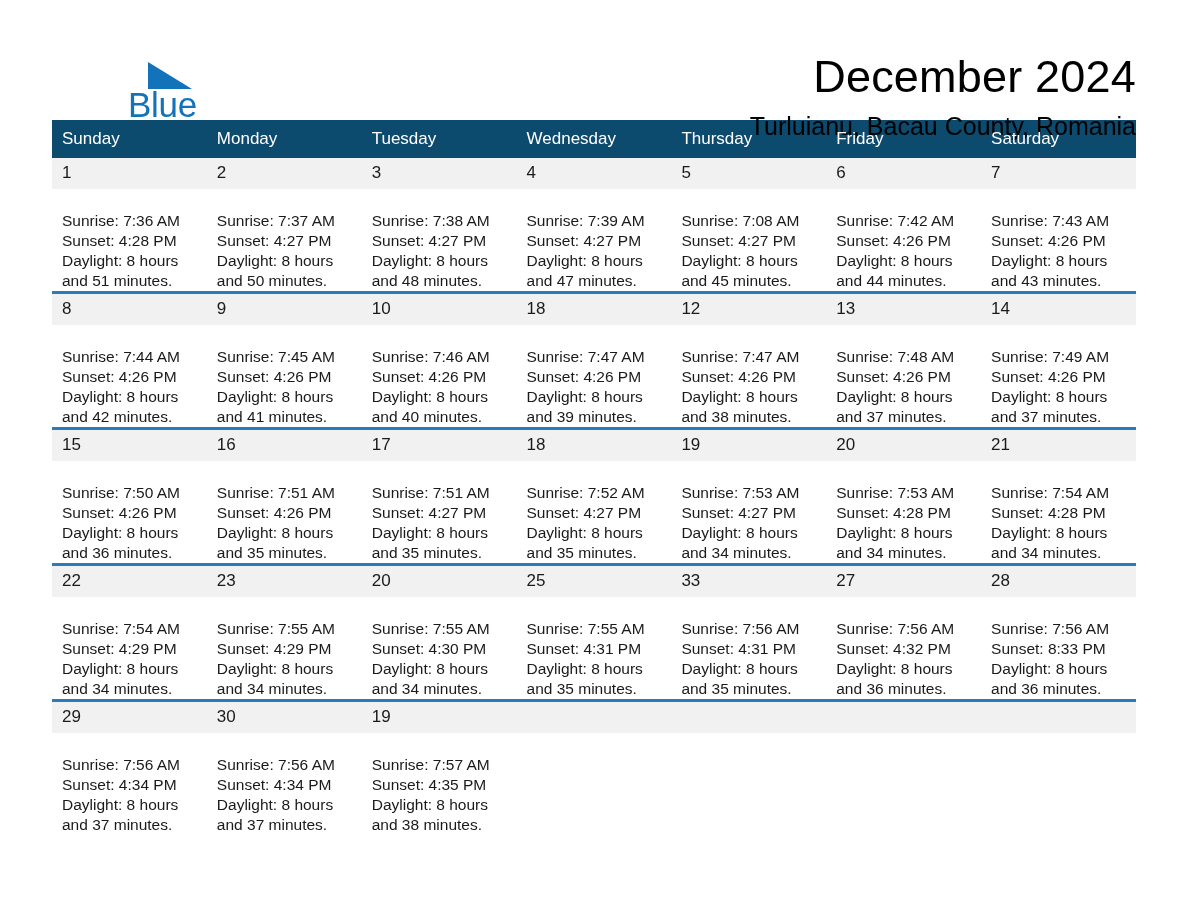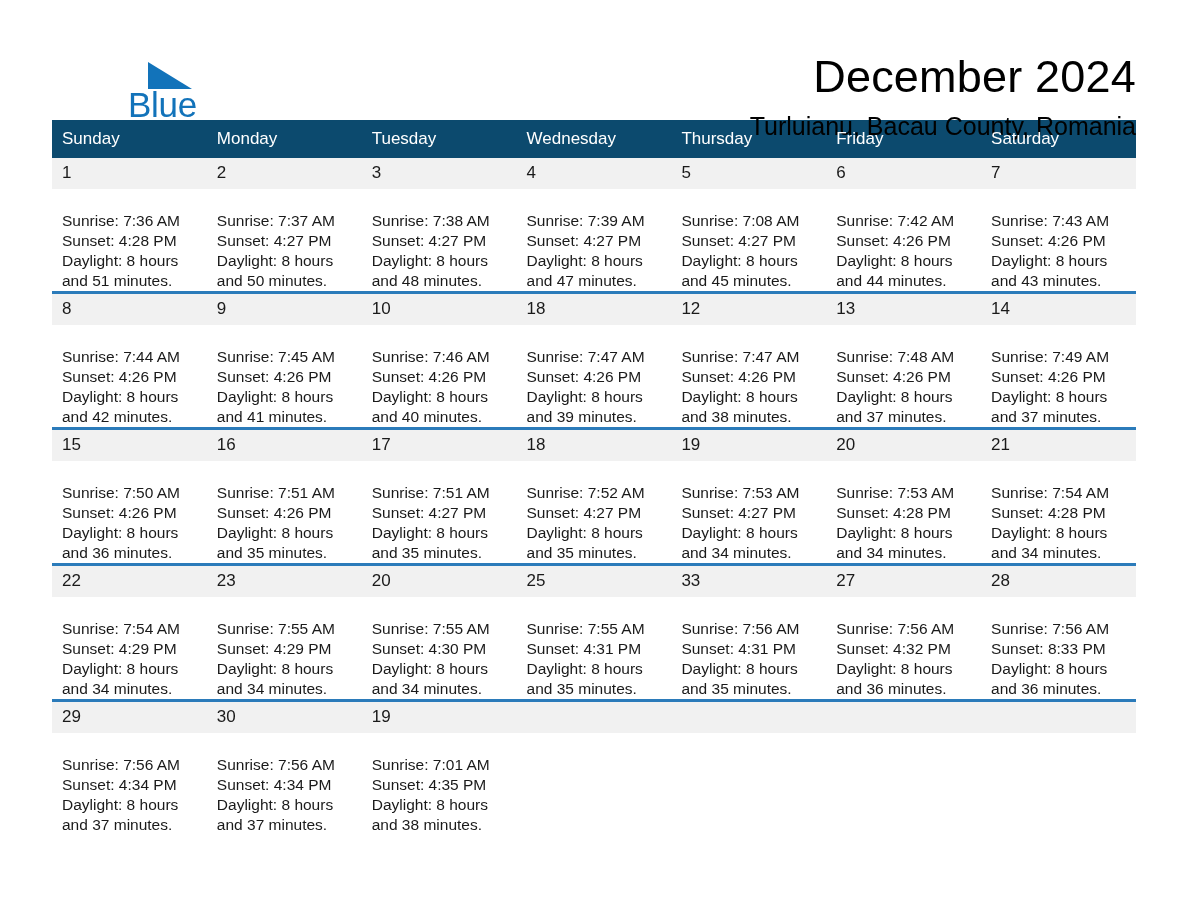--- a/index.html
+++ b/index.html
@@ -512,21 +512,21 @@
                 <div>Sunset: 4:34 PM</div>
                 <div>Daylight: 8 hours</div>
                 <div>and 37 minutes.</div>
               </div>
             </div>
           </td>
           <td>
             <div class="cell">
               <div class="daynum">19</div>
               <div class="info">
-                <div>Sunrise: 7:01 AM</div>
+                <div>Sunrise: 7:57 AM</div>
                 <div>Sunset: 4:35 PM</div>
                 <div>Daylight: 8 hours</div>
                 <div>and 38 minutes.</div>
               </div>
             </div>
           </td>
           <td>
             <div class="cell empty">
               <div class="daynum">&nbsp;</div>
               <div class="info"></div>

